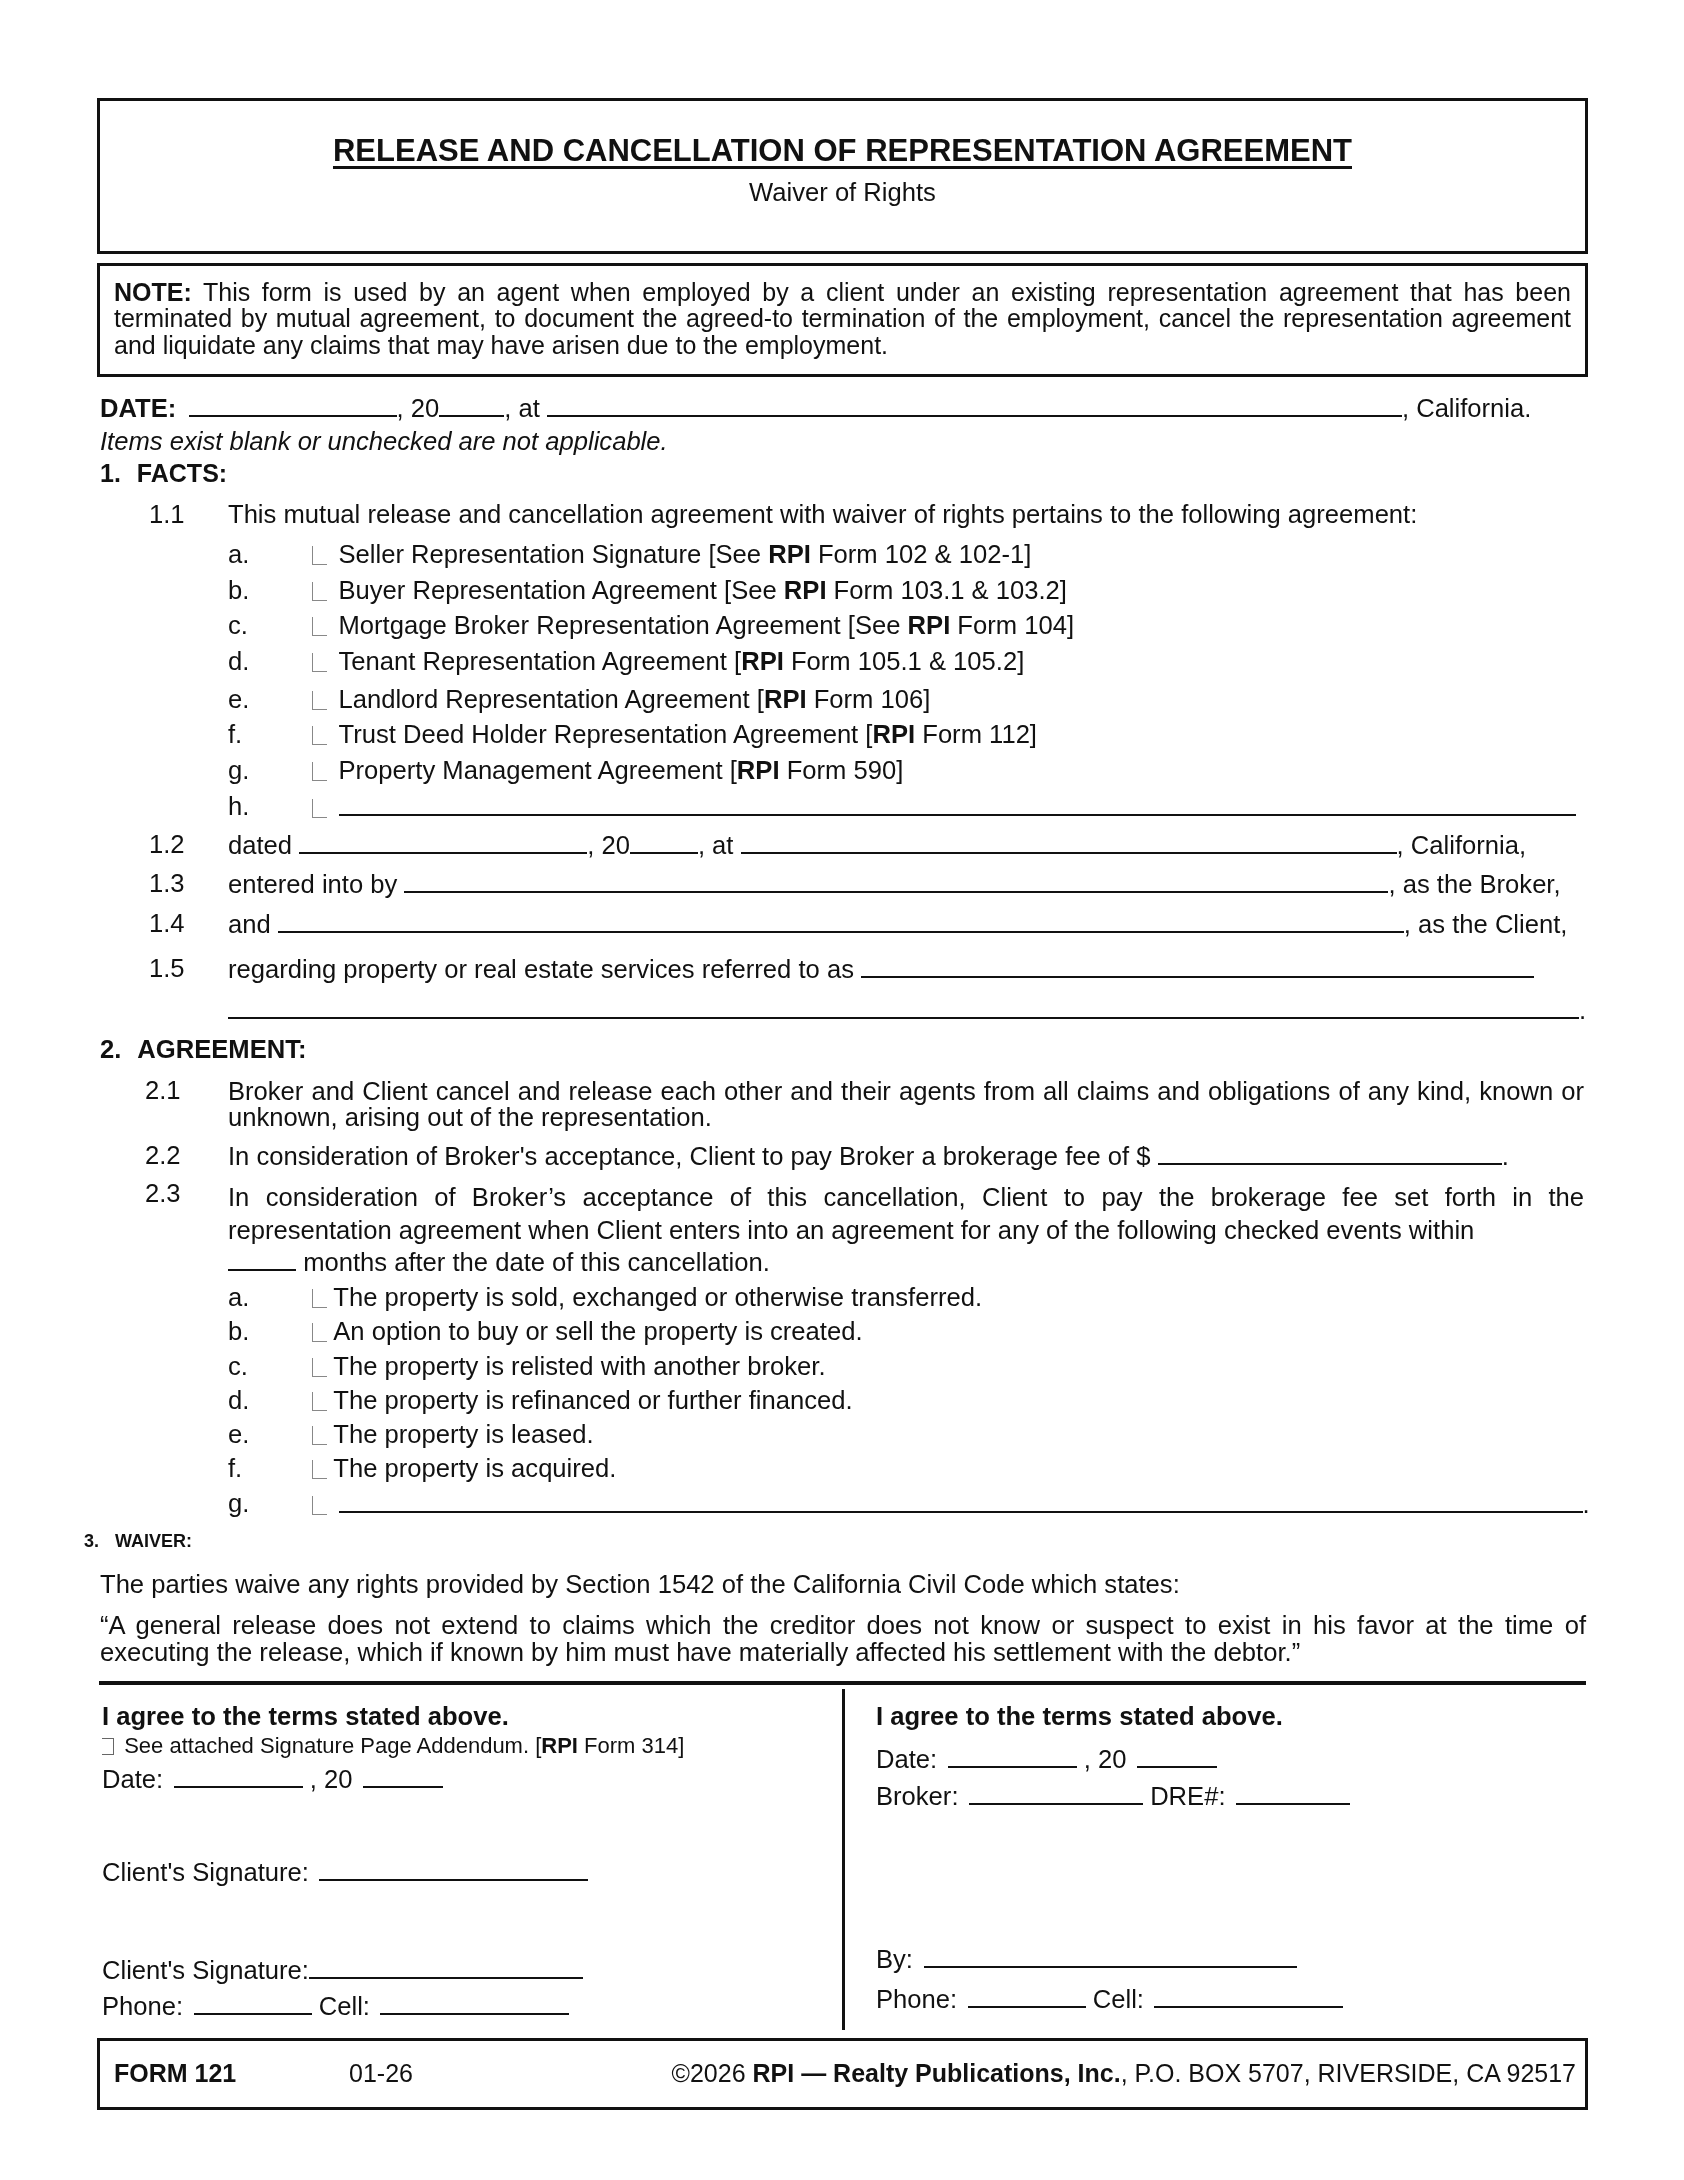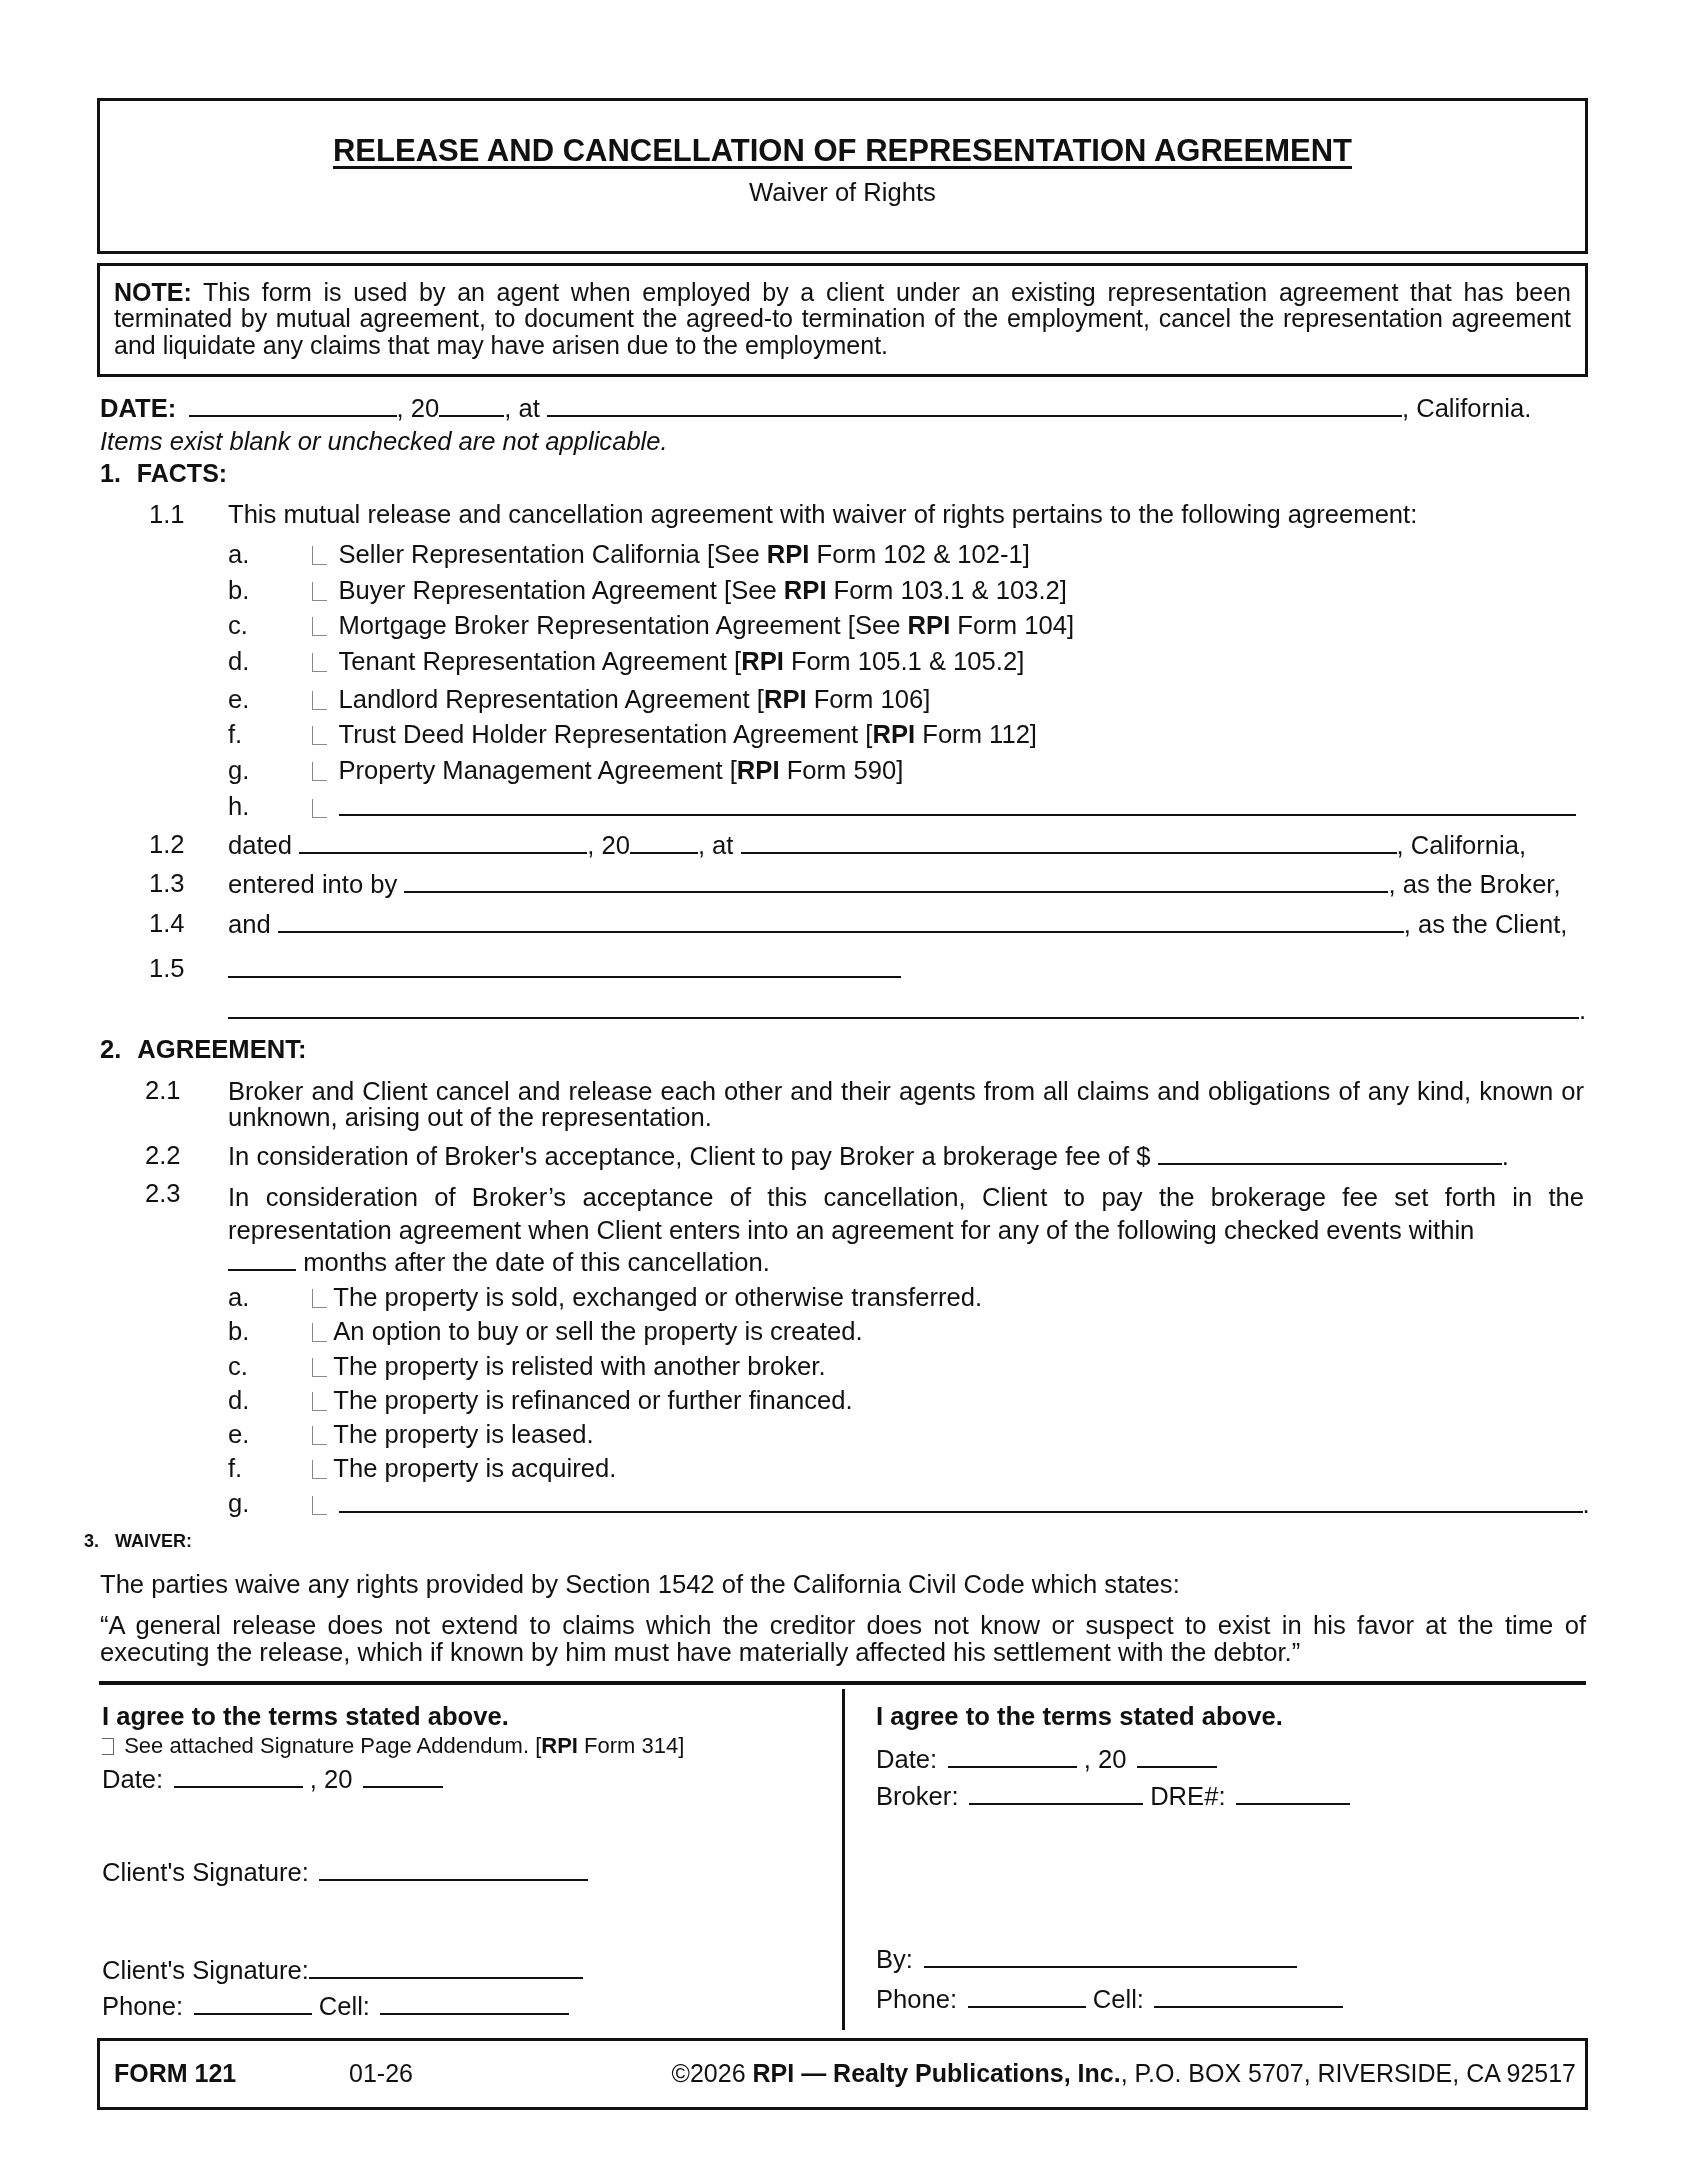--- a/index.html
+++ b/index.html
@@ -38,21 +38,21 @@
 <div class="abs b" style="left:100px;top:461px;font-size:25px;">
   <span>1.</span><span style="display:inline-block;width:16px;"></span><span>FACTS:</span>
 </div>
 <div class="abs" style="left:149px;top:502px;">
   <span>1.1</span>
 </div>
 <div class="abs" style="left:228px;top:502px;">This mutual release and cancellation agreement with waiver of rights pertains to the following agreement:</div>
 
 <div id="s1-options">
     <div class="abs" style="left: 228px; top: 542px;">a.</div>
-    <div class="abs" style="left: 312px; top: 542px;"><span class="cb"></span><span>Seller Representation California [See </span><span class="b">RPI</span><span> Form 102 &amp; 102-1]</span></div>
+    <div class="abs" style="left: 312px; top: 542px;"><span class="cb"></span><span>Seller Representation Signature [See </span><span class="b">RPI</span><span> Form 102 &amp; 102-1]</span></div>
     <div class="abs" style="left: 228px; top: 578px;">b.</div>
     <div class="abs" style="left: 312px; top: 578px;"><span class="cb"></span><span>Buyer Representation Agreement [See </span><span class="b">RPI</span><span> Form 103.1 &amp; 103.2]</span></div>
     <div class="abs" style="left: 228px; top: 613px;">c.</div>
     <div class="abs" style="left: 312px; top: 613px;"><span class="cb"></span><span>Mortgage Broker Representation Agreement [See </span><span class="b">RPI</span><span> Form 104]</span></div>
     <div class="abs" style="left: 228px; top: 649px;">d.</div>
     <div class="abs" style="left: 312px; top: 649px;"><span class="cb"></span><span>Tenant Representation Agreement [</span><span class="b">RPI</span><span> Form 105.1 &amp; 105.2]</span></div>
     <div class="abs" style="left: 228px; top: 687px;">e.</div>
     <div class="abs" style="left: 312px; top: 687px;"><span class="cb"></span><span>Landlord Representation Agreement [</span><span class="b">RPI</span><span> Form 106]</span></div>
     <div class="abs" style="left: 228px; top: 722px;">f.</div>
     <div class="abs" style="left: 312px; top: 722px;"><span class="cb"></span><span>Trust Deed Holder Representation Agreement [</span><span class="b">RPI</span><span> Form 112]</span></div>
@@ -81,20 +81,21 @@
 </div>
 
 <div class="abs" style="left:149px;top:911px;">1.4</div>
 <div class="abs" style="left:228px;top:911px;">
   <span>and</span>
   <span class="line" style="width:1126px;"></span><span>, as the Client,</span>
 </div>
 
 <div class="abs" style="left:149px;top:956px;">1.5</div>
 <div class="abs" style="left:228px;top:956px;">
+  <span>regarding property or real estate services referred to as</span>
   <span class="line" style="width:673px;"></span>
 </div>
 <div class="abs" style="left:228px;top:997px;">
   <span class="line" style="width:1351px;"></span><span>.</span>
 </div>
 
 <div class="abs b" style="left:100px;top:1037px;font-size:25.6px;">
   <span>2.</span><span style="display:inline-block;width:16px;"></span><span>AGREEMENT:</span>
 </div>
 <div class="abs" style="left:145px;top:1078px;">2.1</div>

